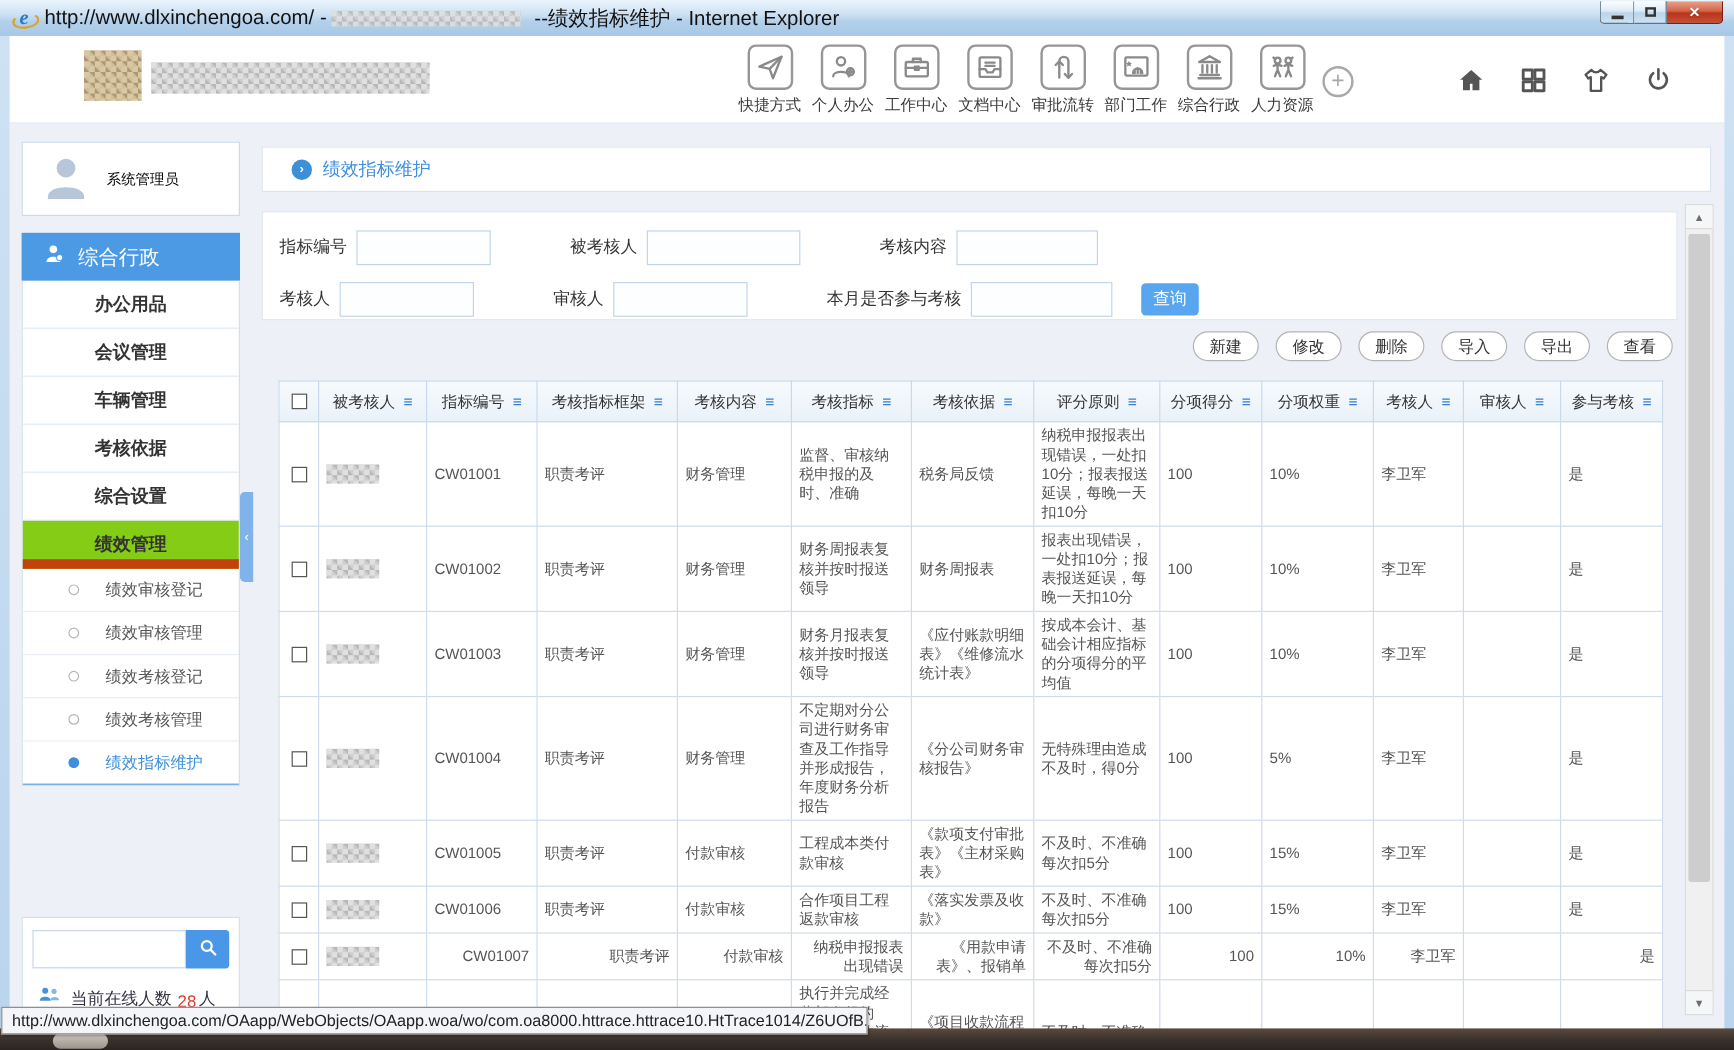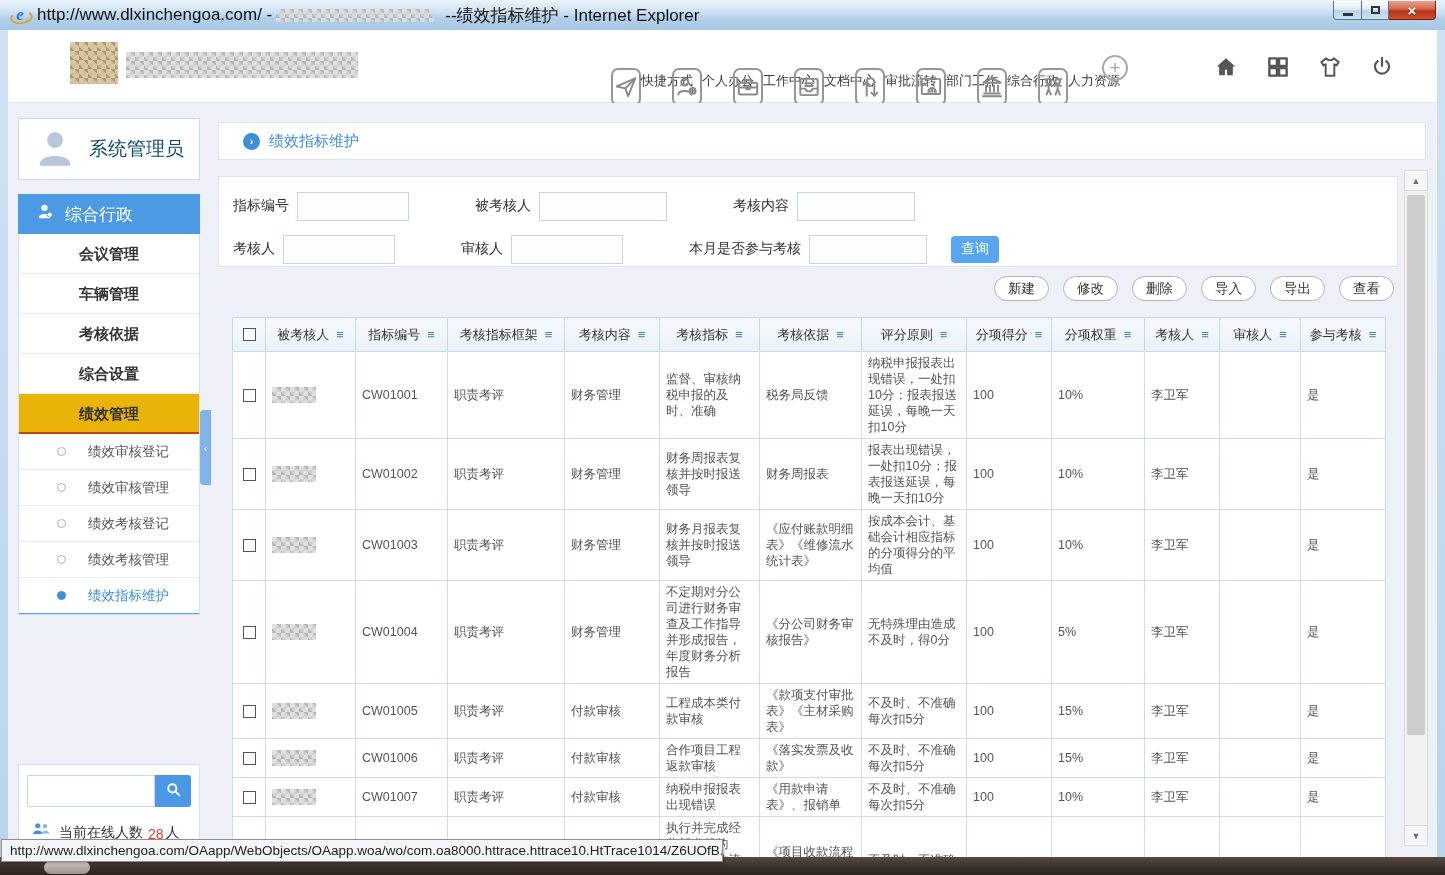--- a/index.html
+++ b/index.html
@@ -34,44 +34,44 @@
   .glyph-close { color:#fff; font-size:15px; font-weight:bold; text-shadow:0 1px 1px #7c1f10; }
   
   .header { position:absolute; top:30px; left:8px; width:1429px; height:73px;
     background:#fff; border-bottom:1px solid #e3e8ee; }
   .logo-mark { position:absolute; left:62px; top:12px; width:48px; height:42px; }
   .logo-mark.mosaic { background-color:#d9c8a4;
      background-image:linear-gradient(45deg,rgba(120,90,60,.45) 25%,transparent 25%,transparent 75%,rgba(120,90,60,.45) 75%),
        linear-gradient(45deg,rgba(200,180,140,.5) 25%,transparent 25%,transparent 75%,rgba(200,180,140,.5) 75%); }
   .logo-text { position:absolute; left:118px; top:22px; width:232px; height:26px; }
   .apps { position:absolute; left:603px; top:7px; display:flex; }
-  .app-item { width:61px; display:flex; flex-direction:row; align-items:flex-start; cursor:pointer;margin-top:31px; }
+  .app-item { width:61px; display:flex; flex-direction:column; align-items:center; cursor:pointer; }
   .app-box { width:38px; height:38px; border:2px solid #969696; border-radius:7px;
     display:flex; align-items:center; justify-content:center; color:#8a8a8a; }
   .app-box svg { width:26px; height:26px; }
   .app-label { font-size:13px; color:#3a3a3a; margin-top:4px; white-space:nowrap; }
   .plus-circle { position:absolute; left:1094px; top:25px; width:26px; height:26px; border:2px solid #a8a8a8;
     border-radius:50%; color:#a8a8a8; font-size:19px; line-height:22px; text-align:center; cursor:pointer; }
   .right-icons { position:absolute; right:42px; top:24px; display:flex; gap:26px; color:#555; }
   .right-icons svg { width:26px; height:26px; cursor:pointer; }
   
   .workspace { position:absolute; top:103px; left:8px; width:1429px; height:755px;
     background:#edf1f7; overflow:hidden; }
   
   .user-card { position:absolute; left:10px; top:15px; width:182px; height:62px; background:#fff;
     border:1px solid #ccdbec; display:flex; align-items:center; padding-left:14px; }
   .user-card svg { width:44px; height:44px; }
-  .user-name { font-size:19px; color:#0c4a6e; margin-left:12px; }
+  .user-name { font-size:12px; color:#000000; margin-left:12px; }
   .section-header { position:absolute; left:10px; top:91px; width:182px; height:40px; background:#4d9ae4;
     color:#fff; display:flex; align-items:center; padding-left:18px; font-size:17px; cursor:pointer; }
   .section-header svg { width:19px; height:19px; margin-right:10px; }
   .menu { position:absolute; left:10px; top:131px; width:182px; background:#fff; border:1px solid #d4e0ee; border-top:none; }
   .menu-item { height:40px; line-height:40px; text-align:center; font-size:15px; font-weight:bold; color:#333;
     border-bottom:1px solid #e2eaf2; cursor:pointer; }
-  .menu-item.active { background:#eab308; border-bottom:2px solid #c2410c; }
+  .menu-item.active { background:#84cc16; border-bottom:8px solid #c2410c; }
   .submenu-item { height:36px; display:flex; align-items:center; font-size:13.5px; color:#555;
     border-bottom:1px solid #e9eef5; cursor:pointer; }
   .submenu-item:last-child { border-bottom:1px solid #5a9de2; color:#3d8fd8; }
   .bullet { width:9px; height:9px; border:1px solid #b4b4b4; border-radius:50%; margin:0 22px 0 38px; background:#fff; }
   .submenu-item.active .bullet { background:#3d8fd8; border-color:#3d8fd8; }
   .side-bottom { position:absolute; left:10px; top:661px; width:182px; background:#fff; border:1px solid #d4e0ee; }
   .side-search { display:flex; margin:10px 8px 8px 8px; }
   .side-search input { flex:1; width:120px; height:32px; border:1px solid #c7d6e8; outline:none; padding:0 6px; font-size:13px; }
   .side-search .search-btn { width:36px; height:32px; background:#4a97e8; border:none; border-radius:0 3px 3px 0;
     display:flex; align-items:center; justify-content:center; cursor:pointer; }
@@ -265,20 +265,21 @@
   </div>
   <div class="section-header">
     <span id="section-icon-slot"><svg viewBox="0 0 18 18">
           <circle cx="8" cy="5.5" r="3" fill="#fff"></circle>
           <path d="M2.5 15.5c0-5.5 11-5.5 11 0z" fill="#fff"></path>
           <circle cx="13" cy="12" r="2.4" fill="#fff" stroke="#4d9ae4" stroke-width=".8"></circle>
         </svg></span>
     <span>综合行政</span>
   </div>
   <div class="menu" id="sidebar-menu">
+      <div class="menu-item">办公用品</div>
       <div class="menu-item">会议管理</div>
       <div class="menu-item">车辆管理</div>
       <div class="menu-item">考核依据</div>
       <div class="menu-item">综合设置</div>
       <div class="menu-item active">绩效管理</div>
       <div class="submenu-item">
         <span class="bullet"></span>
         <span>绩效审核登记</span>
       </div>
       <div class="submenu-item">
@@ -494,21 +495,21 @@
           <td>付款审核</td>
           <td>合作项目工程返款审核</td>
           <td>《落实发票及收款》</td>
           <td>不及时、不准确每次扣5分</td>
           <td>100</td>
           <td>15%</td>
           <td>李卫军</td>
           <td></td>
           <td>是</td>
         </tr>
-        <tr style="height: 34px;">
+        <tr style="height: 34px; text-align: right;">
           <td>
             <div class="cbx"></div>
           </td>
           <td>
             <div class="name-blur mosaic"></div>
           </td>
           <td>CW01007</td>
           <td>职责考评</td>
           <td>付款审核</td>
           <td>纳税申报报表出现错误</td>

